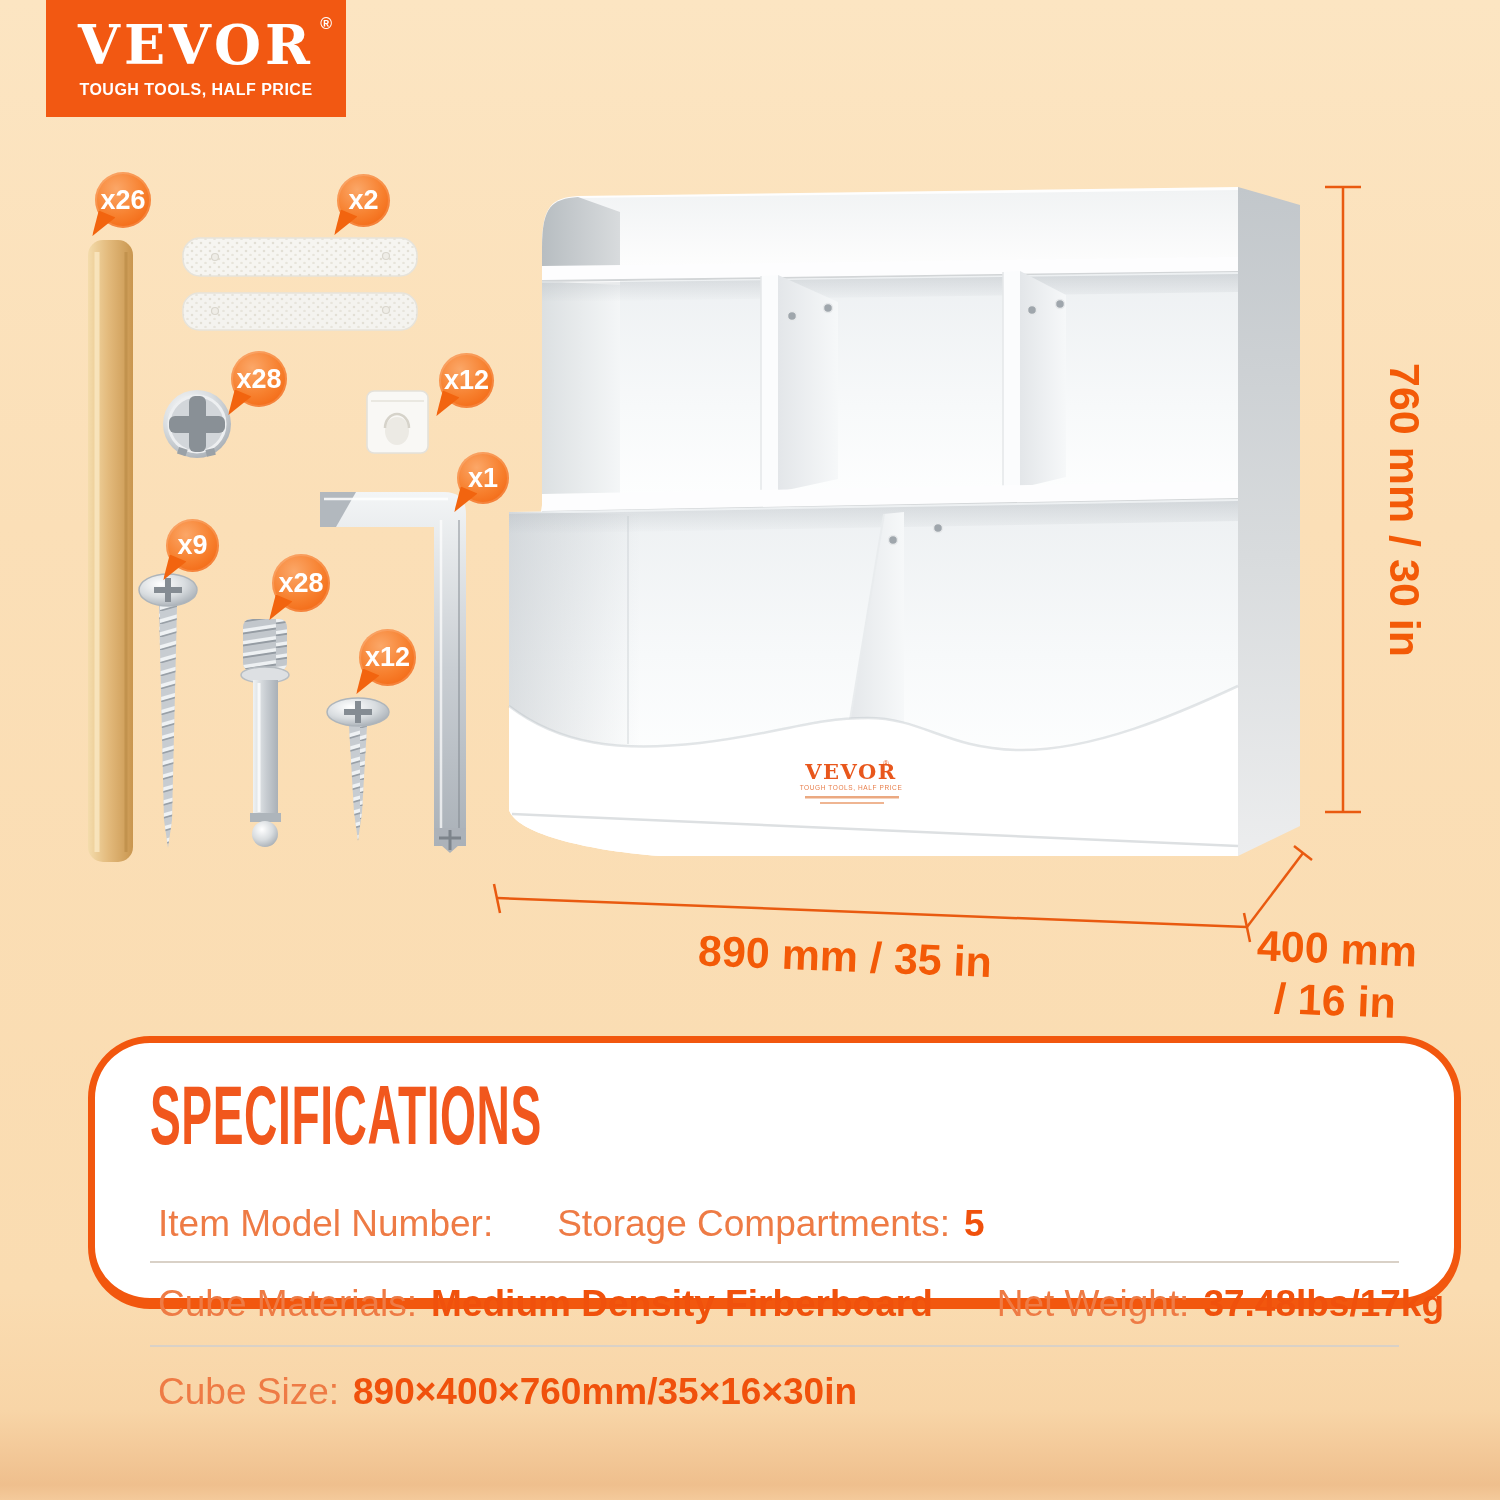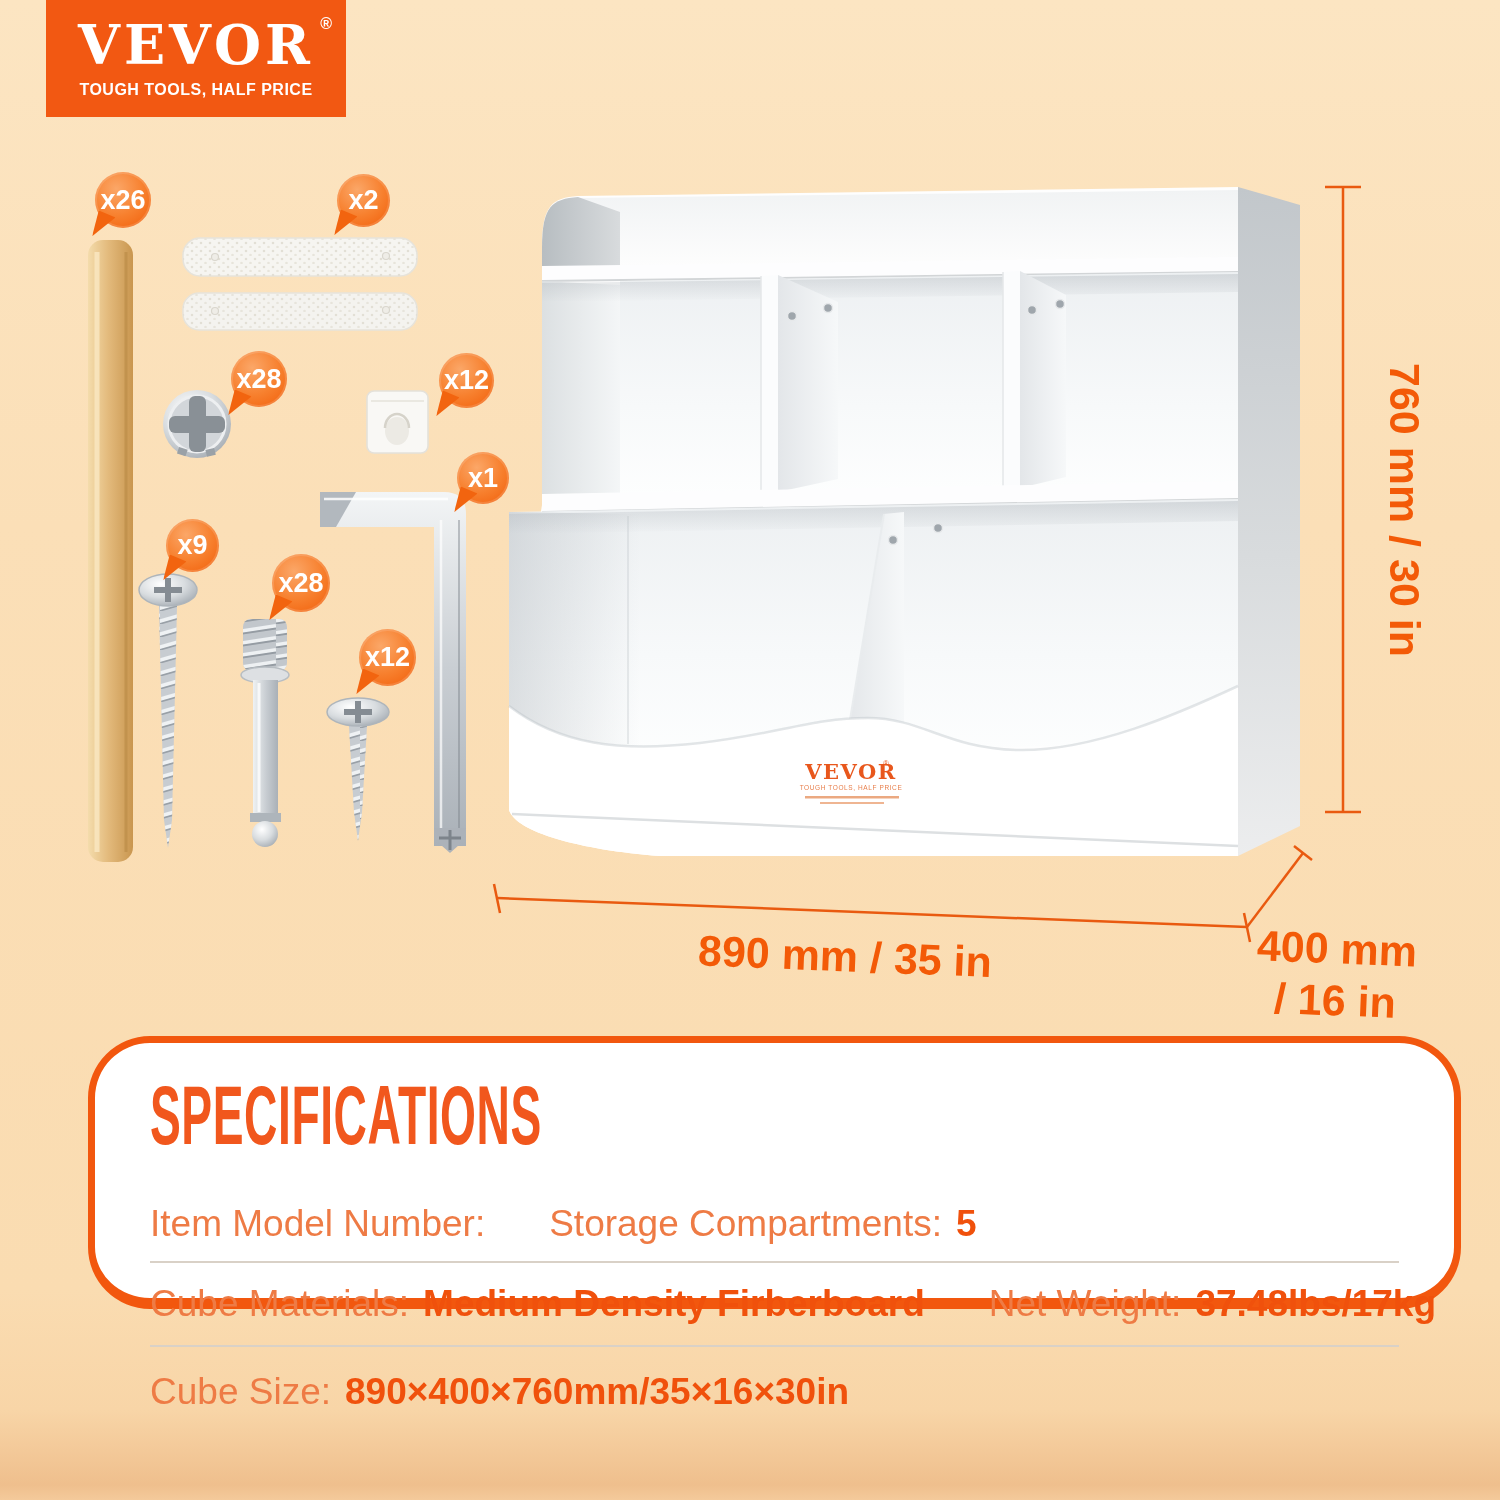--- a/index.html
+++ b/index.html
@@ -41,21 +41,21 @@
   
   .spec-panel{
     position:absolute;left:88px;top:1036px;width:1373px;height:273px;box-sizing:border-box;
     background:#fff;border:7px solid #F2570E;border-bottom-width:11px;border-radius:62px;
     padding:0 55px;
   }
   .spec-title{
     margin:30px 0 0 0;color:#F1571D;font-size:84px;font-weight:bold;line-height:1;
     transform:scaleX(.55);transform-origin:left center;white-space:nowrap;letter-spacing:1px;
   }
-  .spec-row{display:flex;align-items:flex-start;gap:64px;font-size:37px;white-space:nowrap;}
+  .spec-row{display:flex;align-items:flex-start;gap:64px;font-size:37px;white-space:nowrap;margin-left:8px;}
   .spec-row .pair{display:flex;align-items:baseline;gap:14px;}
   .spec-row .lbl{color:#EE7B45;font-weight:normal;}
   .spec-row .val{color:#F0510C;font-weight:bold;}
   .rule{height:2px;background:#D9D1C7;width:100%;}
   .row1{margin-top:46px;} .r1{margin-top:16px;} .row2{margin-top:20px;} .r2{margin-top:20px;} .row3{margin-top:24px;}
 </style>
 </head>
 <body>
 
 <div class="canvas">

